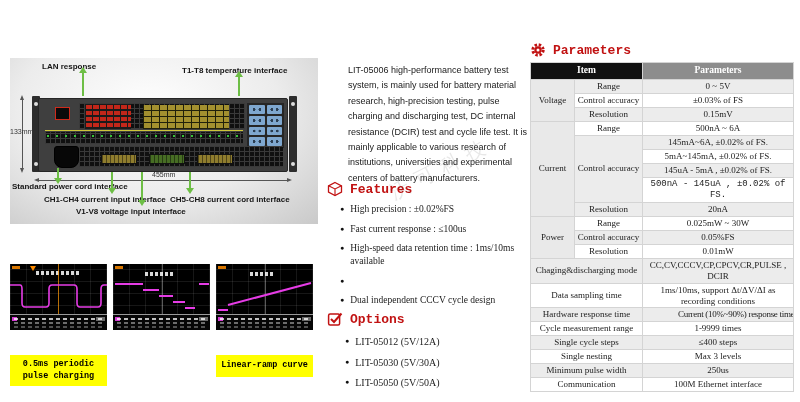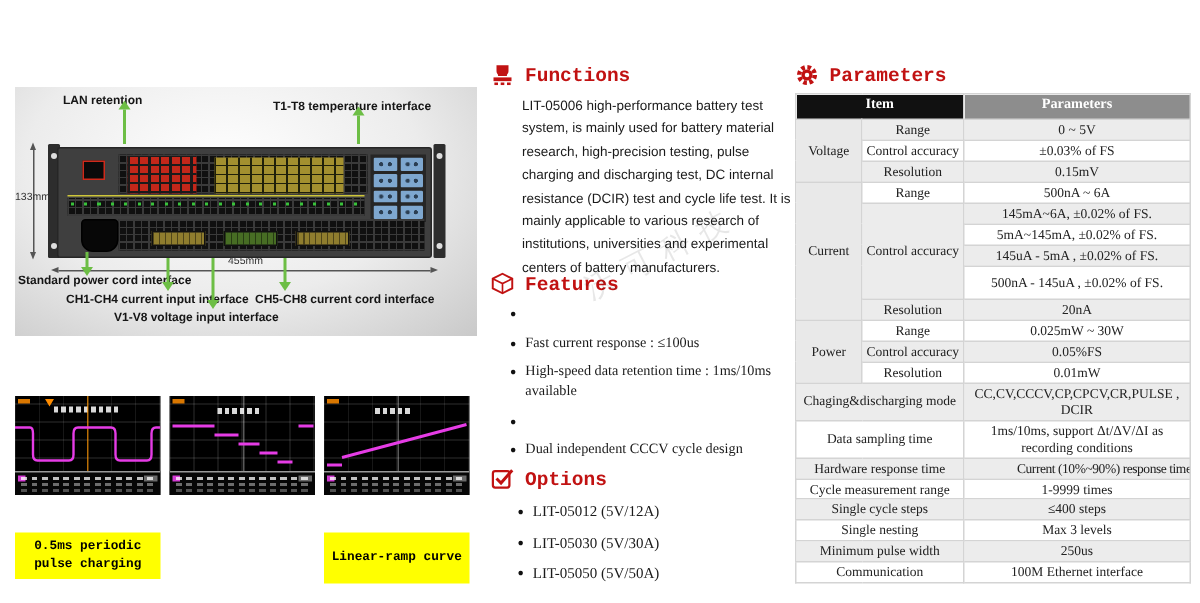--- a/index.html
+++ b/index.html
@@ -89,34 +89,34 @@
   
   .ptable{position:absolute;left:530px;top:62px;border-collapse:collapse;width:263px;table-layout:fixed;
           font-family:"Liberation Serif","DejaVu Serif",serif;font-size:9px;color:#222;}
   .ptable td,.ptable th{border:1px solid #d4d4d4;padding:1px 2px;text-align:center;line-height:1.22;
           overflow:hidden;vertical-align:middle;}
   .ptable th{height:14px;font-weight:bold;font-size:9.5px;}
   .hitem{background:#111;color:#fff;}
   .hval{background:#8d8d8d;color:#fff;}
   tr.a{background:#ececec;} tr.b{background:#fff;}
   td.grp{background:#e9e9e9;}
-  td.tall{height:19px;}
+  td.tall{height:19px;font-family:Liberation Mono, monospace;}
   td.tight{letter-spacing:-0.3px;white-space:nowrap;padding-left:35px;}
 
   .wm{position:absolute;left:385px;top:155px;font-size:20px;letter-spacing:8px;color:#000;
       opacity:0.09;transform:rotate(-27deg);white-space:nowrap;font-family:"DejaVu Sans",sans-serif;}
   .icon{flex:0 0 auto;display:block;}
 </style>
 </head>
 <body>
 
 <div class="page">
 
   <div class="photo">
-    <div class="callout" style="left:32px;top:4px;">LAN retention</div>
+    <div class="callout" style="left:32px;top:4px;">LAN response</div>
     <div class="garr up" style="left:72px;top:15px;height:23px;">
         <i></i>
       </div>
 
     <div class="callout" style="left:172px;top:8px;">T1-T8 temperature interface</div>
     <div class="garr up" style="left:228px;top:19px;height:19px;">
         <i></i>
       </div>
 
     <div class="ear" style="left:22px;"></div>
@@ -221,44 +221,35 @@
       <path d="M2 46 H12 M12 41 L95 19" fill="none" stroke="#e63ce6" stroke-width="2"></path>
     </svg>
     <div class="sbar">
         <i class="chip"></i>
         <i class="chip2"></i>
         <i class="trow"></i>
         <i class="trow t2"></i>
         <i class="trow t3"></i>
       </div>
   </div>
-  <div class="ylab" style="left:216px;height:34px;">Linear-ramp curve</div>
-
-  <div class="sechead" style="left:327px;top:42px;">
-    <svg class="icon" width="16" height="16" viewBox="0 0 16 16">
-      <path fill="#c11212" d="M4 1.5h8v4c0 1.6-1.1 1.6-1.1 3.2H5.1c0-1.6-1.1-1.6-1.1-3.2z"></path>
-      <rect fill="#c11212" x="2" y="9.6" width="12" height="2.5"></rect>
-      <rect fill="#c11212" x="2.6" y="13" width="2.4" height="1.7"></rect>
-      <rect fill="#c11212" x="6.8" y="13" width="2.4" height="1.7"></rect>
-      <rect fill="#c11212" x="11" y="13" width="2.4" height="1.7"></rect>
-    </svg>
-    <span>Functions</span>
-  </div>
+  <div class="ylab" style="left:216px;height:22px;">Linear-ramp curve</div>
+
   <div class="para">LIT-05006 high-performance battery test system, is mainly used for battery material research, high-precision testing, pulse charging and discharging test, DC internal resistance (DCIR) test and cycle life test. It is mainly applicable to various research of institutions, universities and experimental centers of battery manufacturers.</div>
 
   <div class="sechead" style="left:327px;top:181px;">
     <svg class="icon" width="16" height="16" viewBox="0 0 16 16">
       <path fill="none" stroke="#c11212" stroke-width="1.3" d="M8 1.5 14.5 4.8v6.4L8 14.5 1.5 11.2V4.8z"></path>
       <path fill="none" stroke="#c11212" stroke-width="1.1" d="M1.5 4.8 8 8l6.5-3.2M8 8v6.5"></path>
     </svg>
     <span>Features</span>
   </div>
   <div class="blist" style="left:340px;top:203px;width:186px;">
     <div class="bitem">
         <span class="dot">●</span>
+        <span class="txt">High precision : ±0.02%FS</span>
       </div>
     <div class="bitem">
         <span class="dot">●</span>
         <span class="txt">Fast current response : ≤100us</span>
       </div>
     <div class="bitem">
         <span class="dot">●</span>
         <span class="txt">High-speed data retention time : 1ms/10ms available</span>
       </div>
     <div class="bitem">

